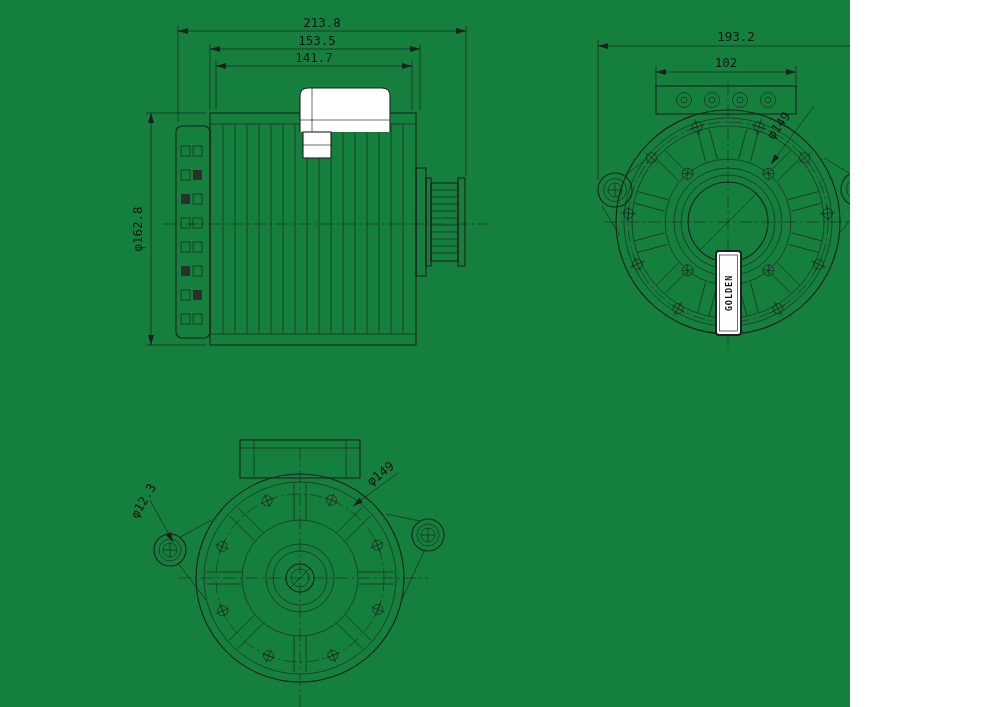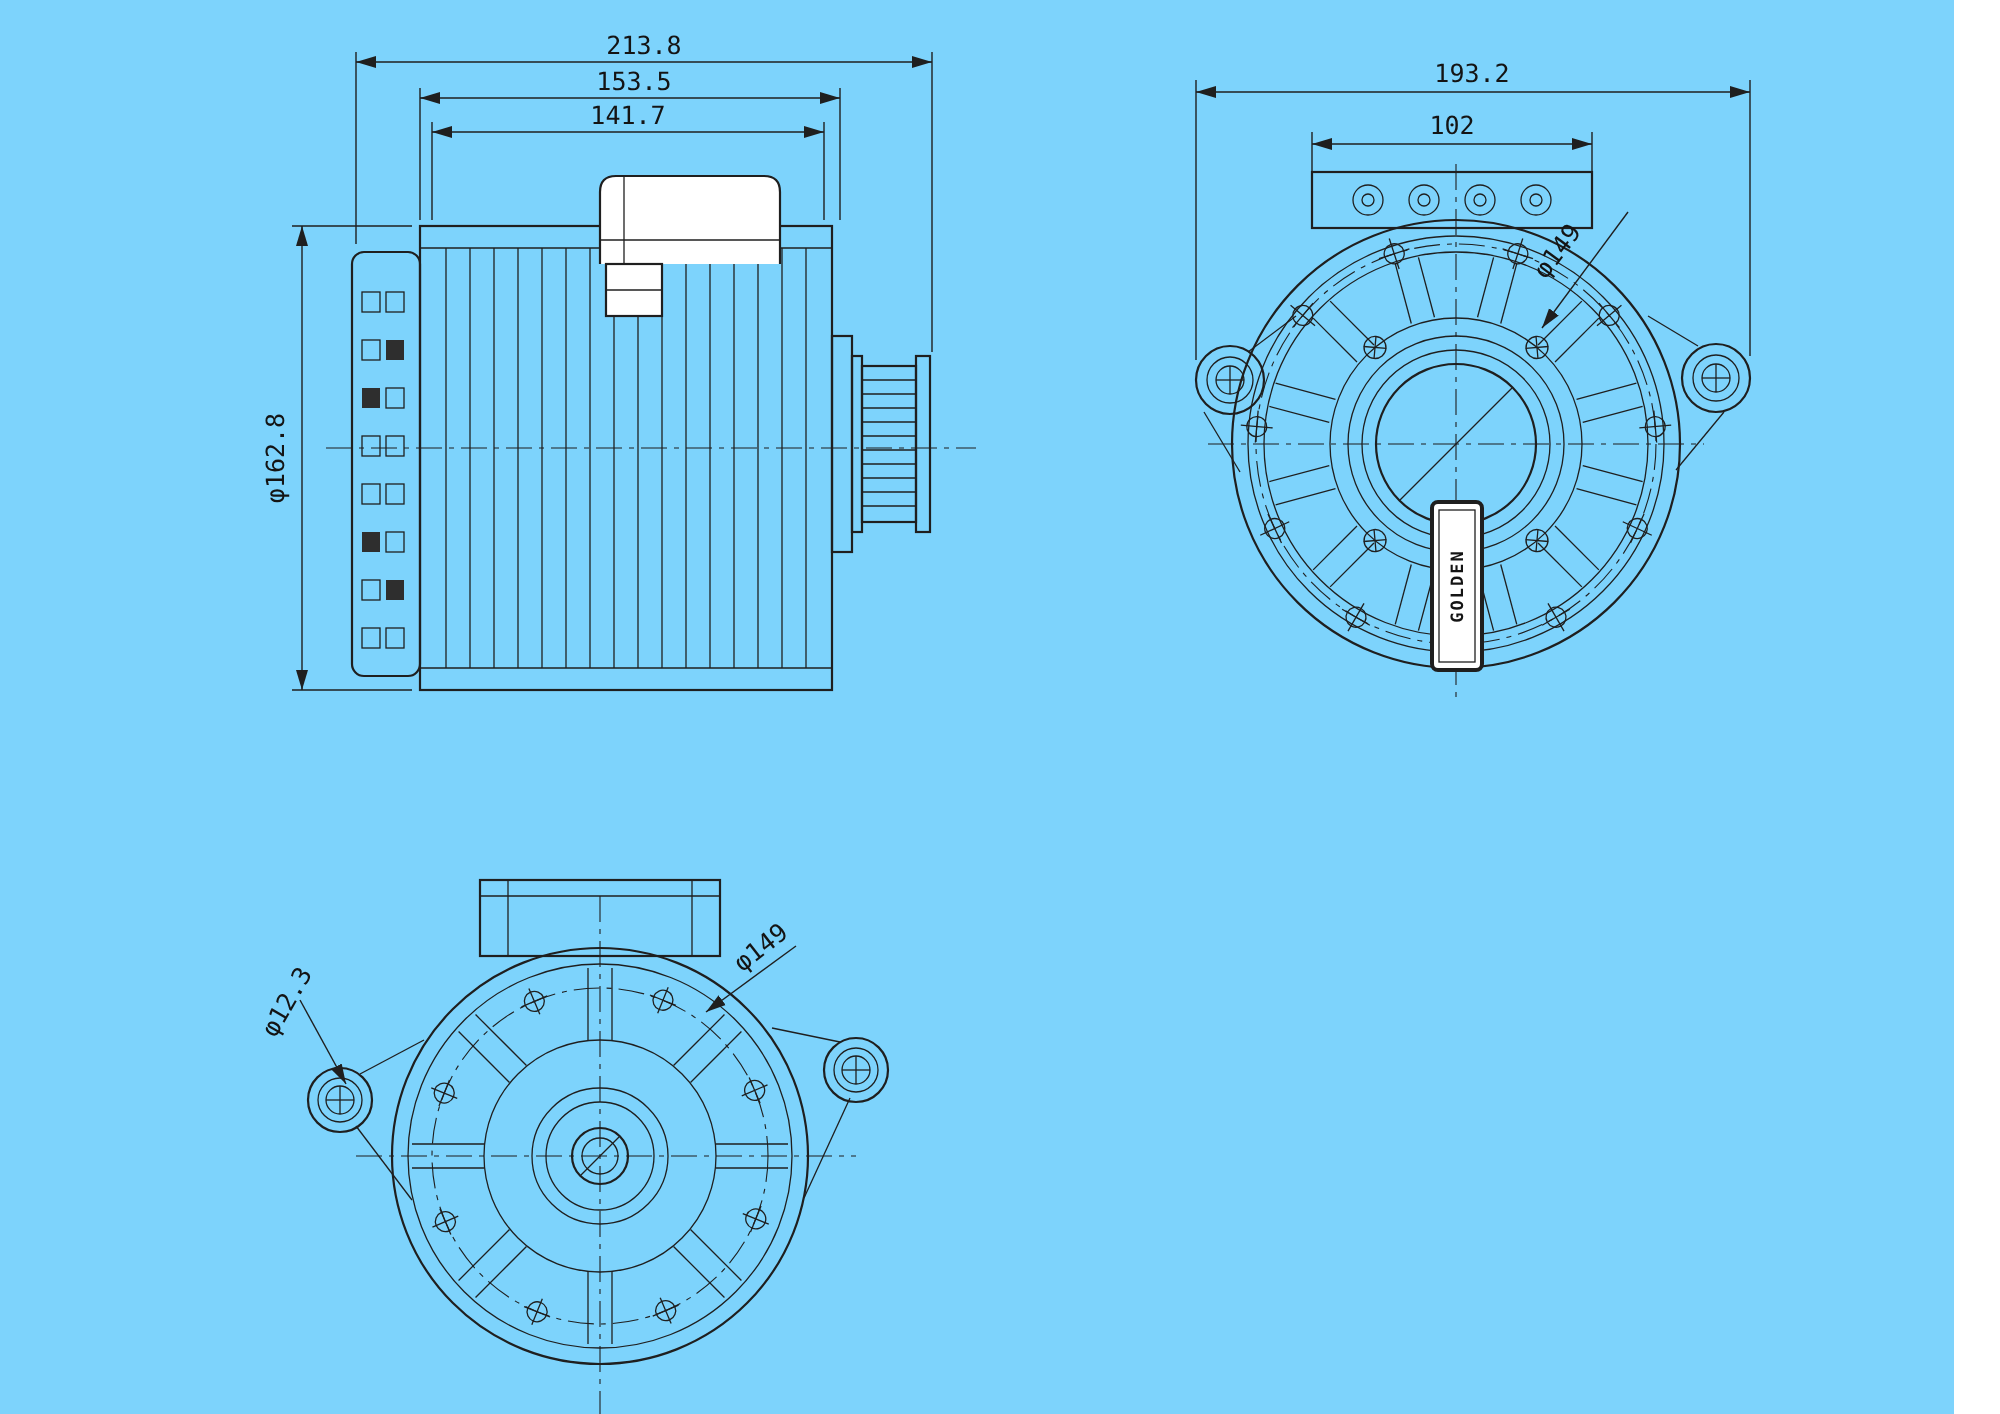--- a/index.html
+++ b/index.html
@@ -1,16 +1,16 @@
 <!DOCTYPE html>
 <html><head>
 <meta charset="utf-8">
 <style>
   html,body { margin:0; padding:0; background:#ffffff; }
-  .sheet { position:relative; width:977px; height:707px; background:#7dd3fc; overflow:hidden; }
+  .sheet { position:relative; width:850px; height:707px; background:#15803d; overflow:hidden; }
   svg { display:block; }
   svg text { font-family:"DejaVu Sans Mono","Liberation Mono",monospace; fill:#141414; }
   .dimtxt { font-size:12.5px; }
   .platetxt { font-size:8.5px; letter-spacing:1px; font-weight:bold; }
   .ln  { fill:none; stroke:#1f1f1f; stroke-width:1.1; }
   .ln2 { fill:none; stroke:#1f1f1f; stroke-width:0.65; }
   .cl  { fill:none; stroke:#1f1f1f; stroke-width:0.55; stroke-dasharray:13 3.5 2.5 3.5; }
   .dim { fill:none; stroke:#1f1f1f; stroke-width:0.7; }
   .wfill { fill:#ffffff; stroke:#1f1f1f; stroke-width:1.1; }
   .dark { fill:#2e2e2e; stroke:none; }

